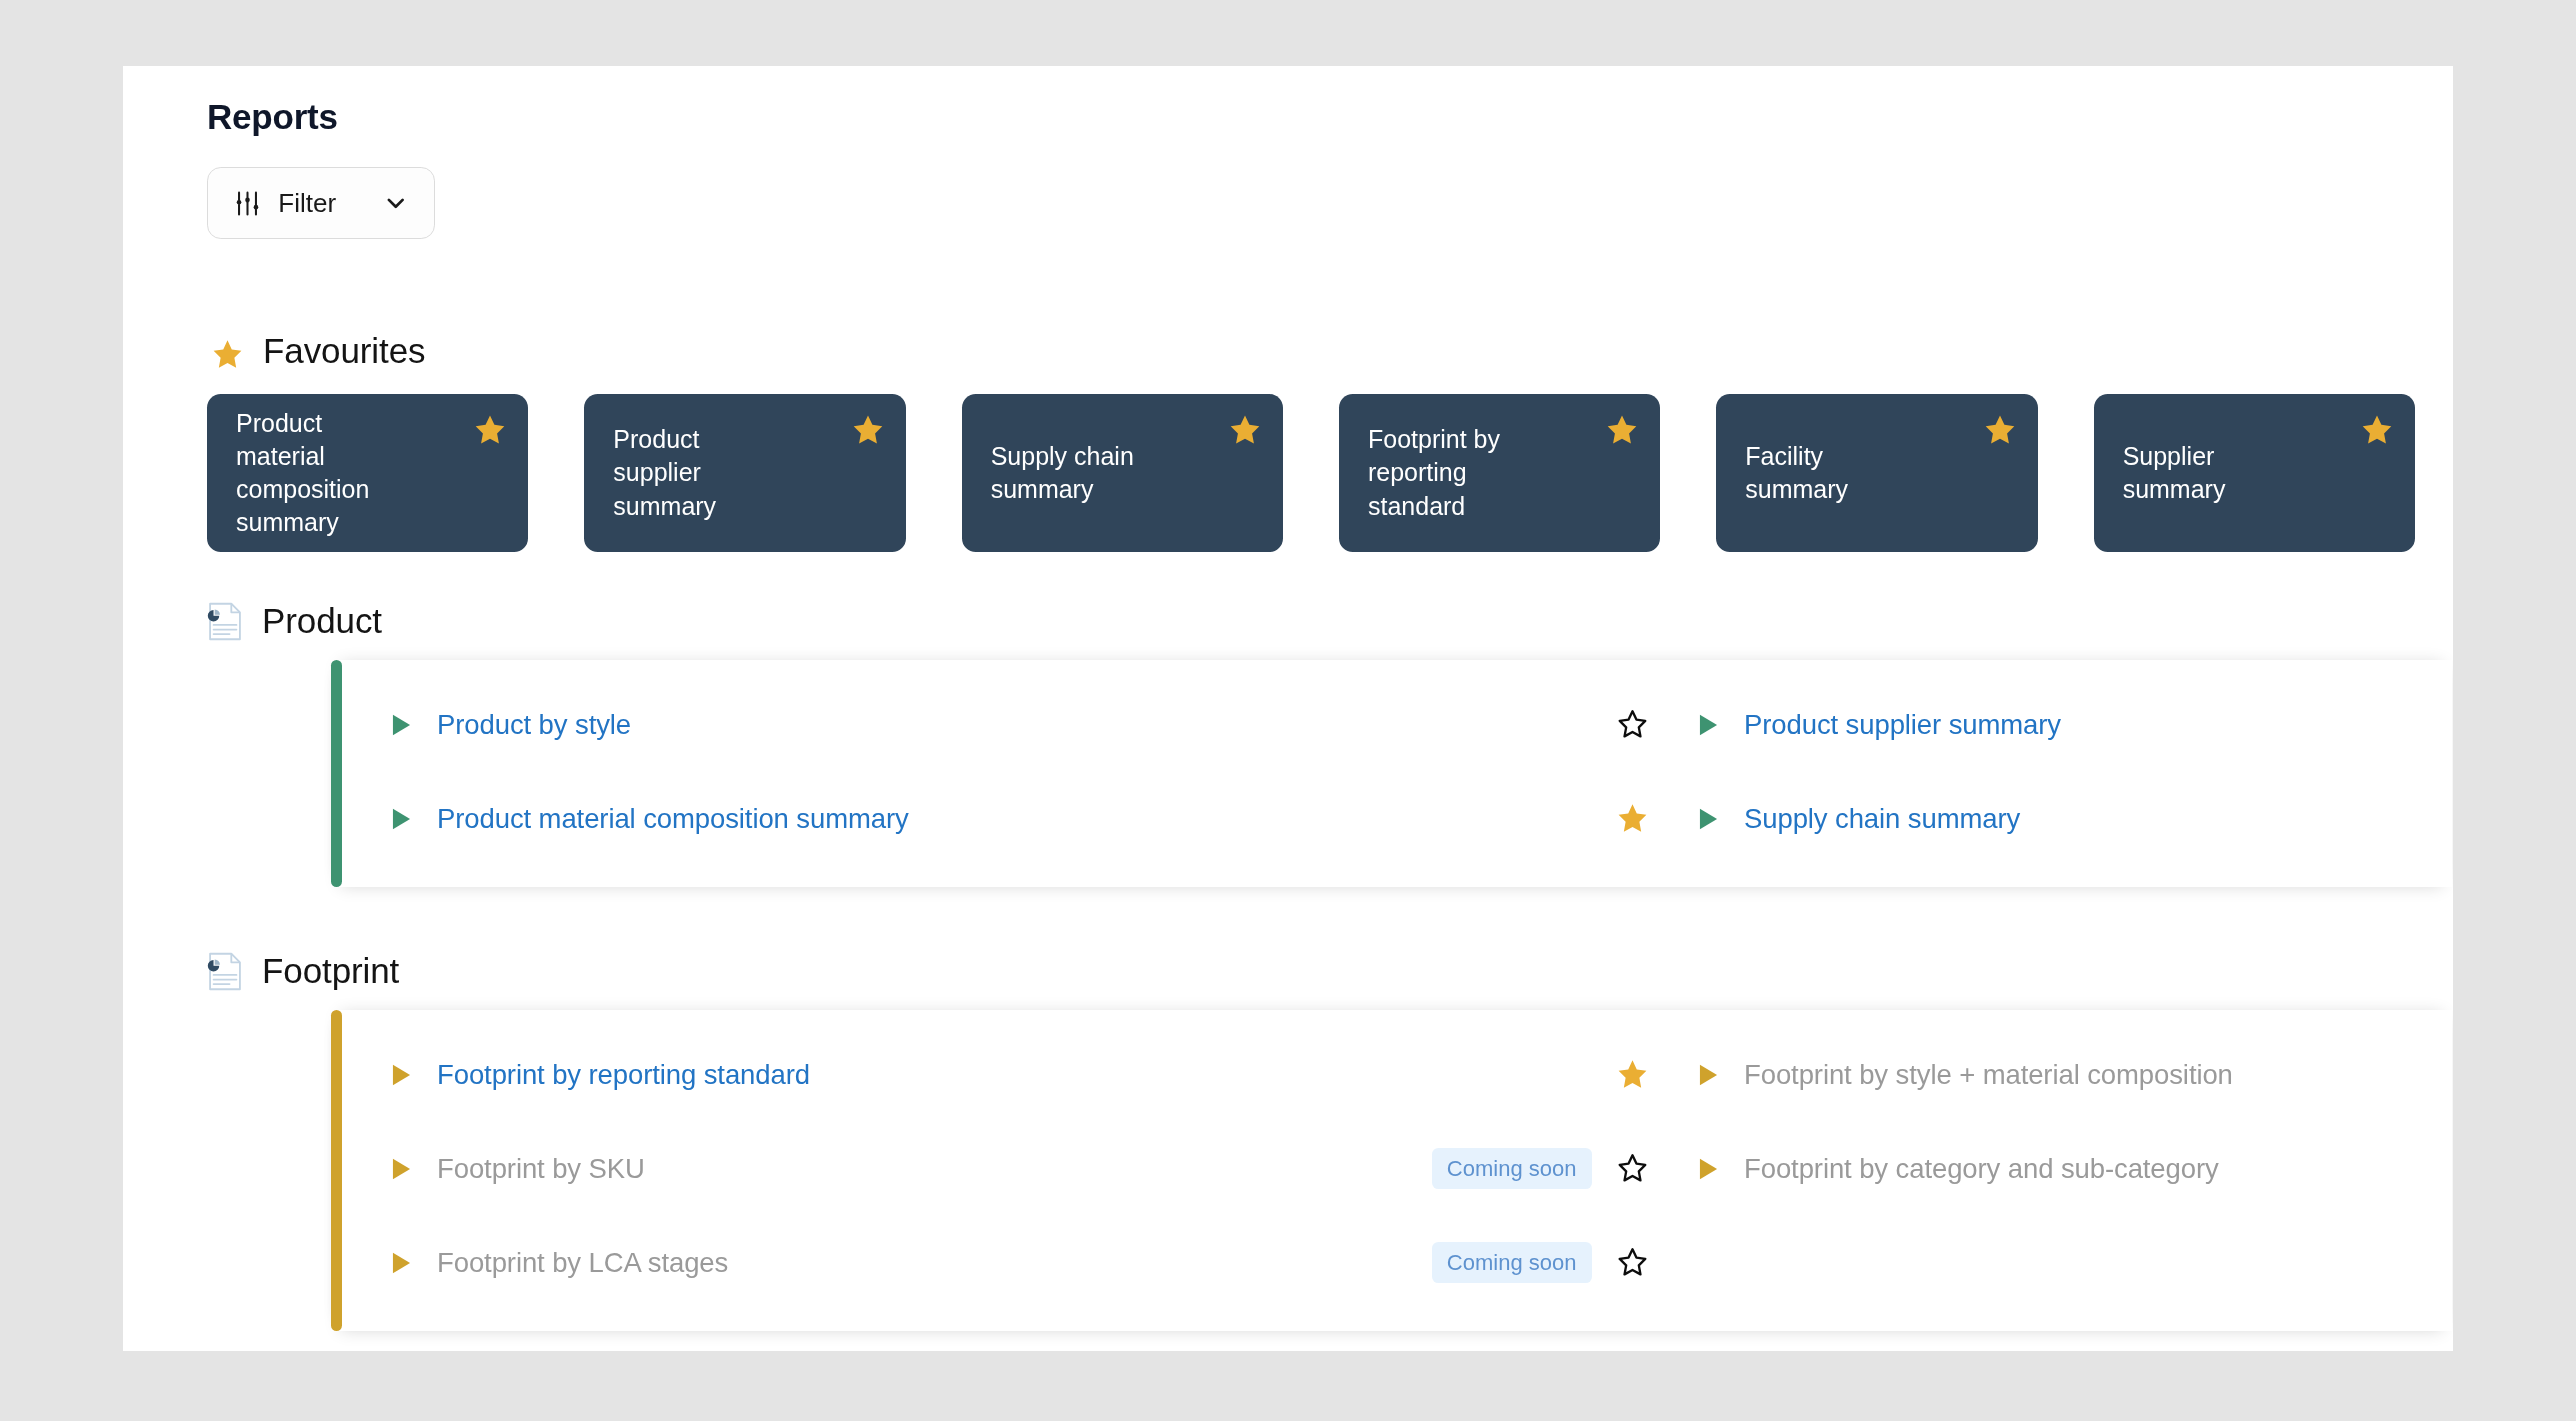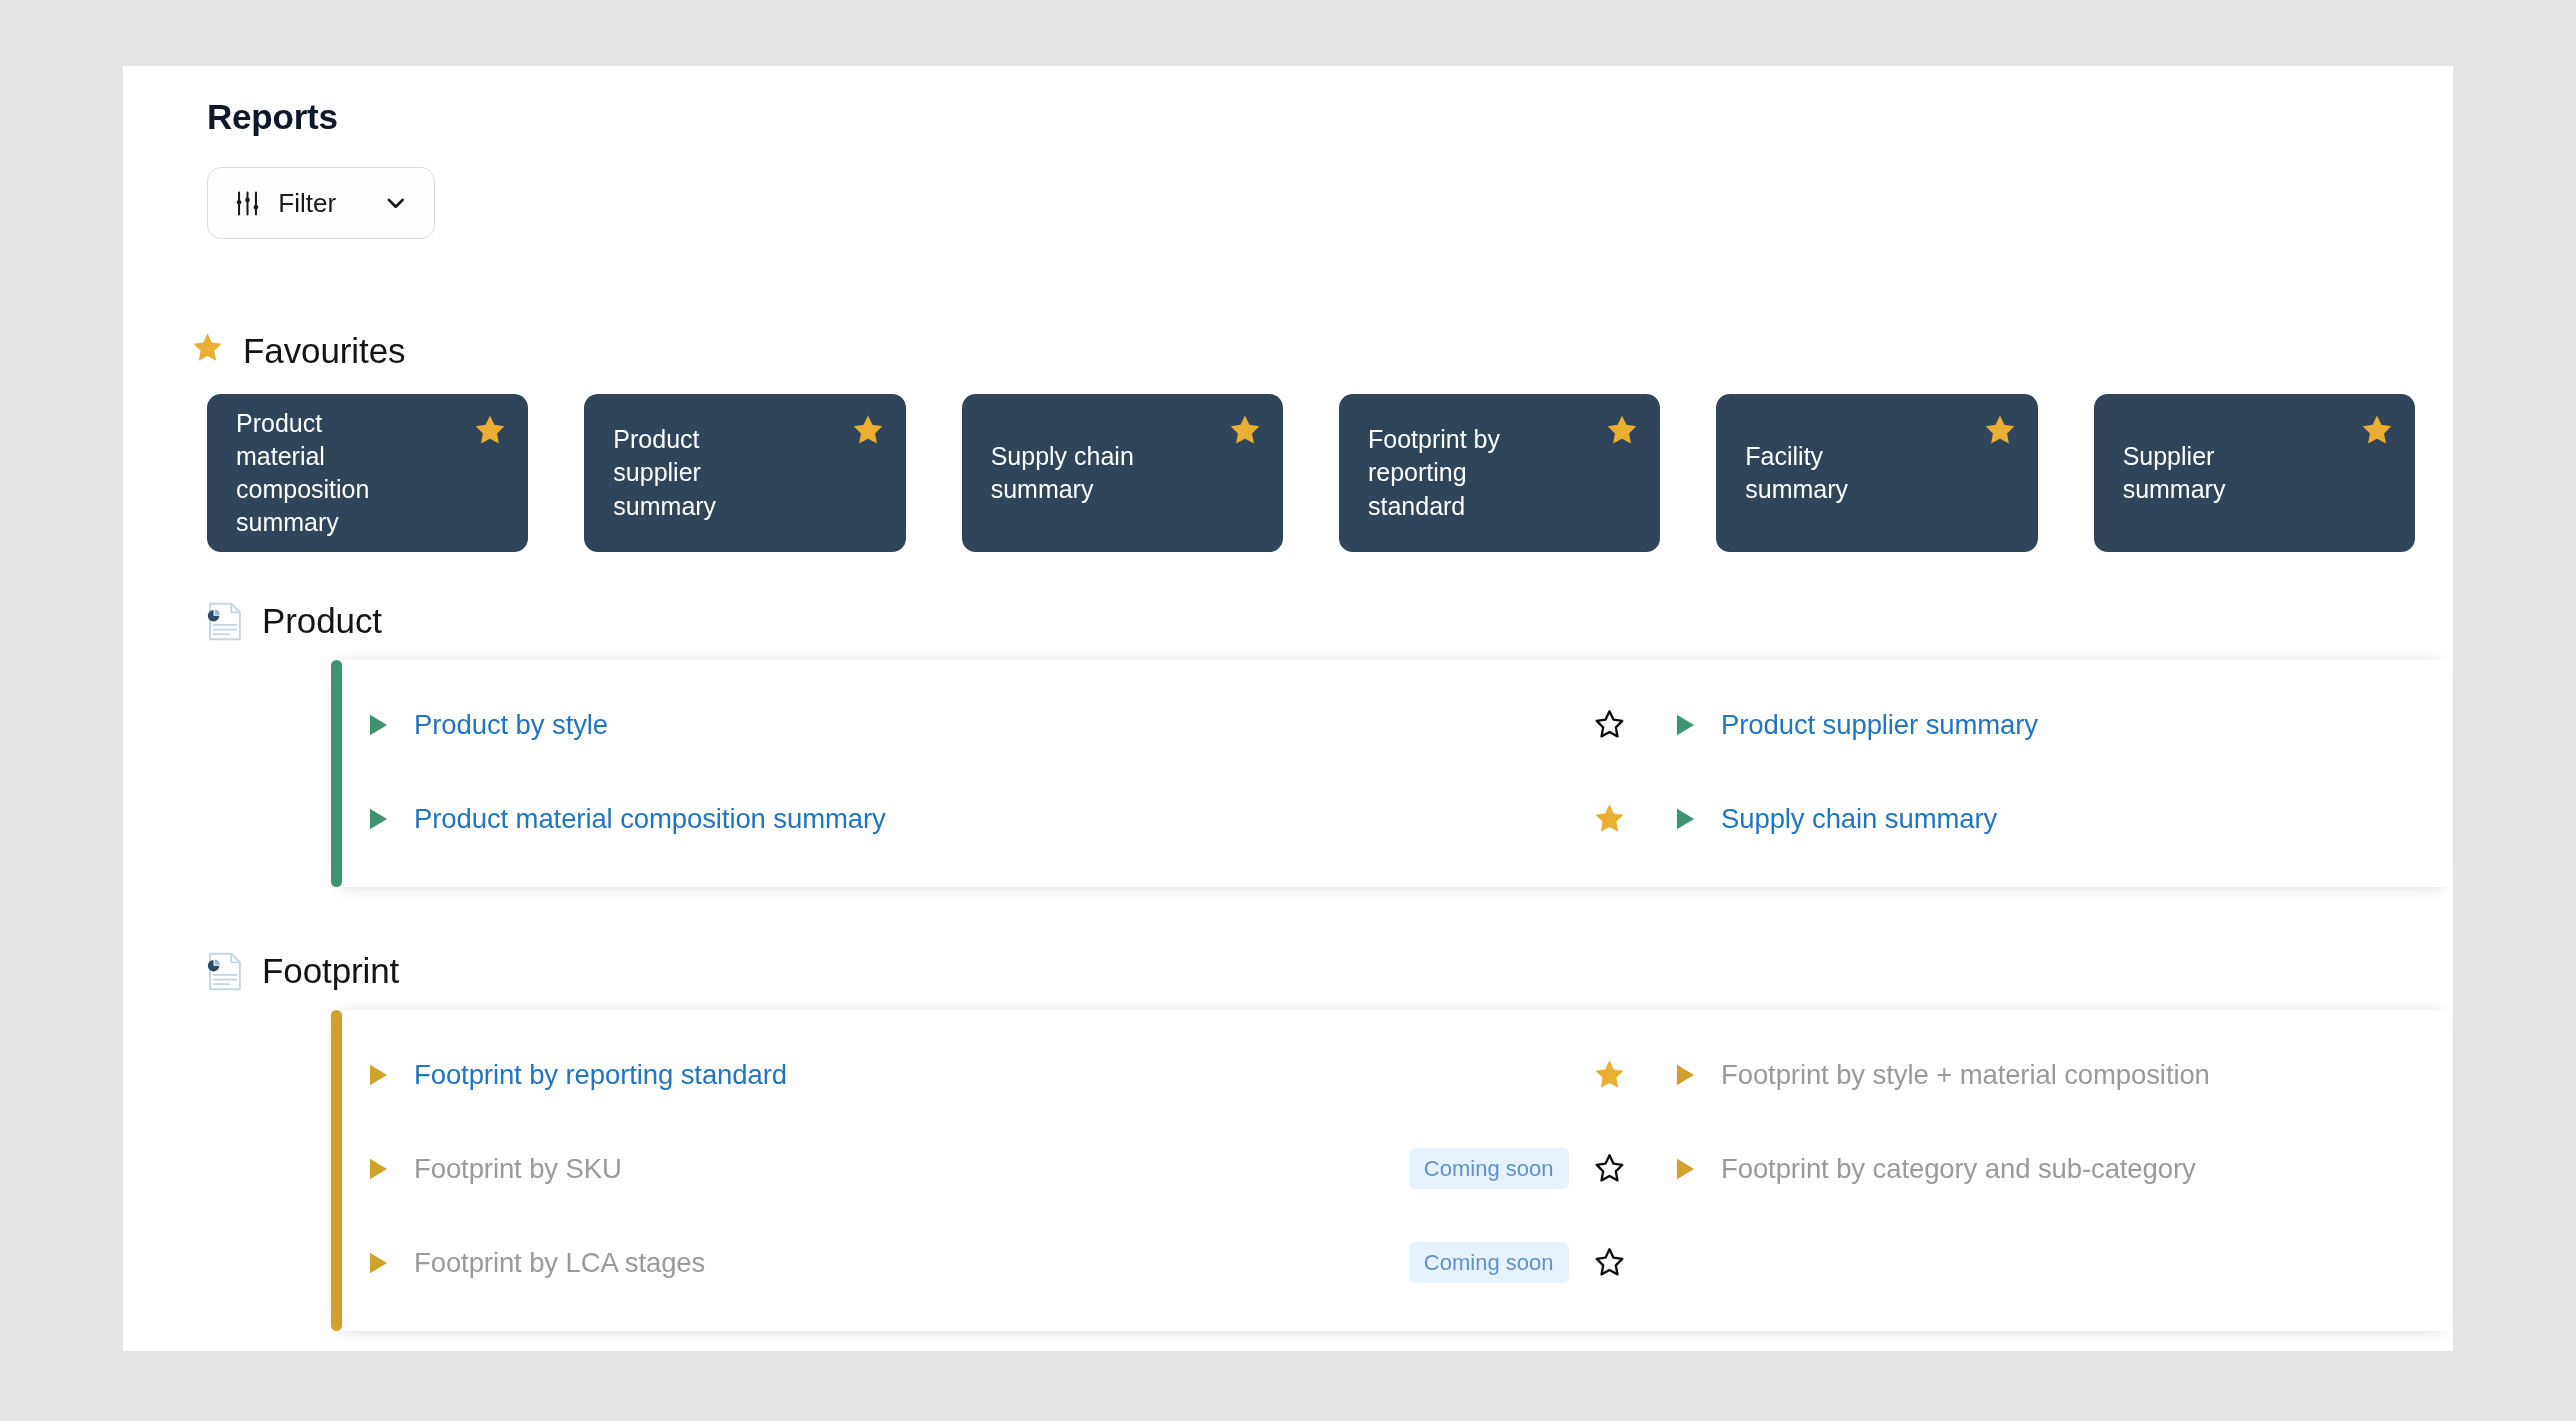--- a/index.html
+++ b/index.html
@@ -54,24 +54,24 @@
     font-size: 26px;
     color: #1a1a1a;
     flex: 1 1 auto;
     white-space: nowrap;
   }
   .chevron-icon { width: 27.5px; height: 27.5px; flex: 0 0 auto; display: block; }
 
   
   .fav-heading {
     position: absolute;
-    left: 68px;
+    left: 88px;
     top: 265px;
     display: flex;
-    align-items: flex-start;
+    align-items: flex-end;
     gap: 19px;
   }
   .fav-heading .star-glyph { width: 33px; height: 33px; display: block; }
   .fav-heading-text {
     font-size: 35px;
     font-weight: 400;
     color: #141414;
     letter-spacing: -0.1px;
   }
 
@@ -148,20 +148,21 @@
     width: 11.3px;
     border-radius: 5.6px;
   }
   .accent-green { background: #3e9371; }
   .accent-gold  { background: #cfa22c; }
 
   .list-grid {
     display: grid;
     grid-template-columns: 1307px 814px;
     row-gap: 0;
+    margin-left: 23px;
   }
   .report-row {
     display: flex;
     align-items: center;
     height: 94px;
     padding-left: 37px;
     padding-right: 12.5px;
     cursor: pointer;
   }
   .report-row.is-disabled { cursor: default; }

